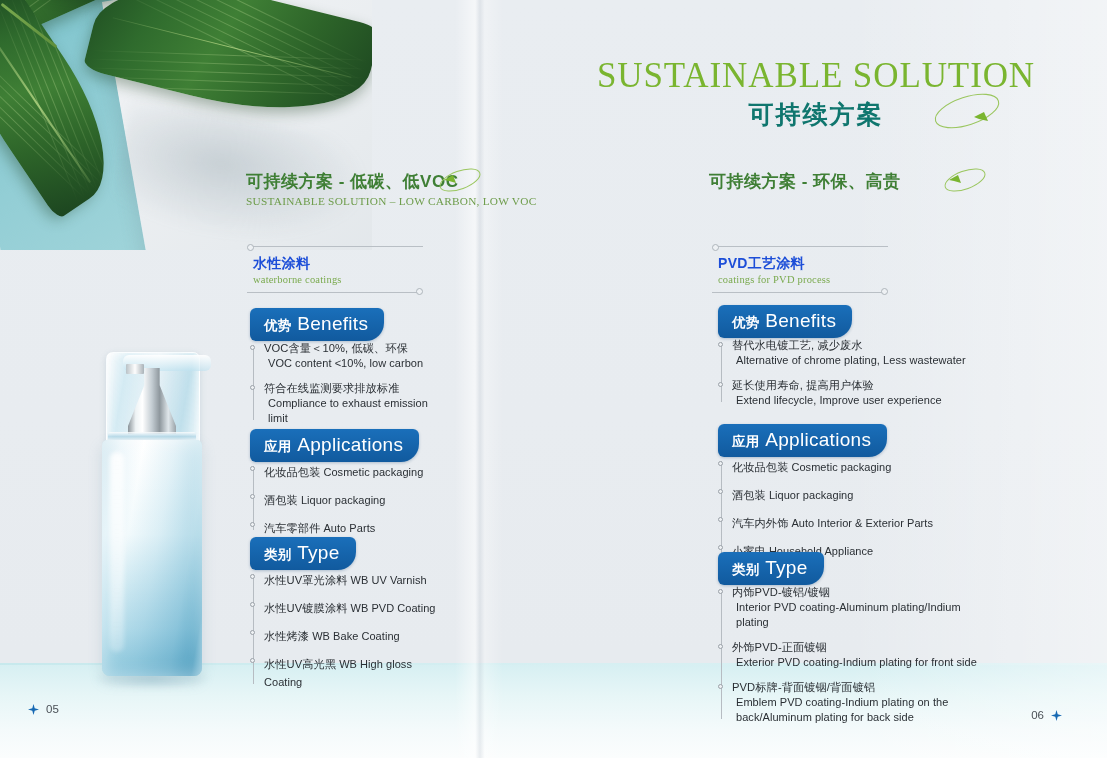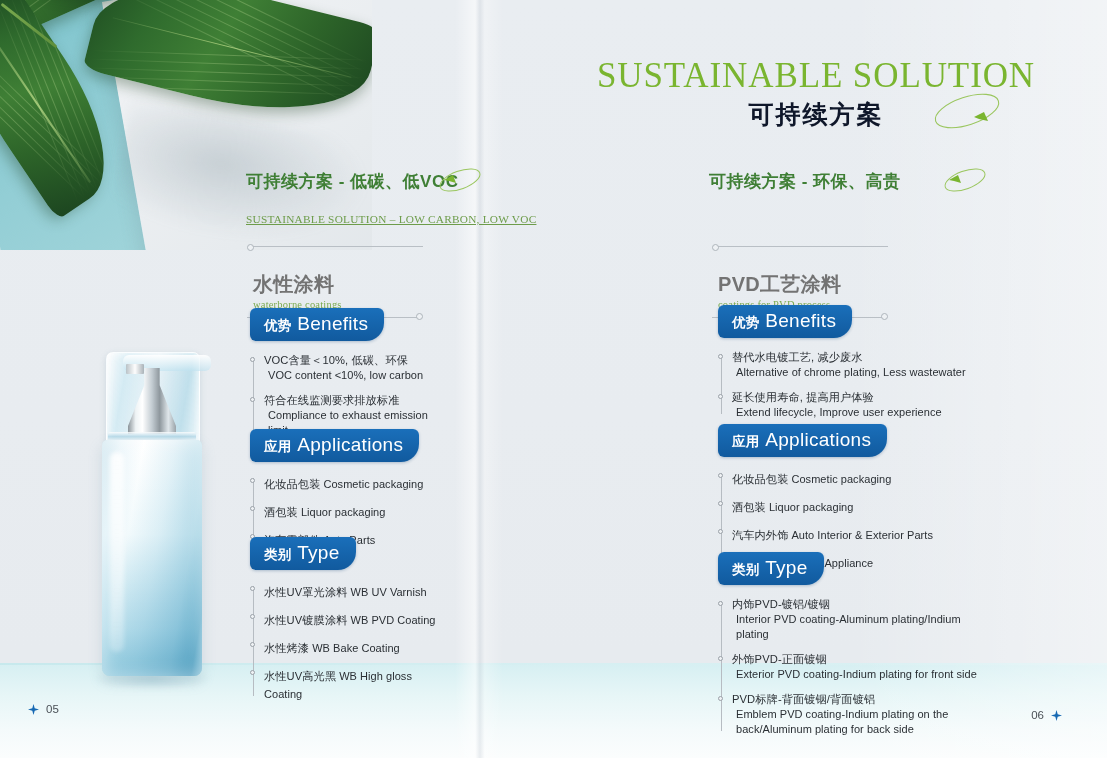--- a/index.html
+++ b/index.html
@@ -125,73 +125,73 @@
     filter:blur(2px);
   }
 
   
   .maintitle{position:absolute;left:596px;top:56px;width:440px;text-align:center;}
   .maintitle .en{
     font-family:"Liberation Serif","DejaVu Serif",serif;
     font-size:35px;letter-spacing:.9px;color:#7ab530;white-space:nowrap;
   }
   .maintitle .cn{
-    margin-top:2px;font-size:25px;font-weight:bold;color:#0f172a;letter-spacing:2px;
+    margin-top:2px;font-size:25px;font-weight:bold;color:#0f766e;letter-spacing:2px;
   }
   .swoosh-main{
     position:absolute;left:332px;top:34px;width:78px;height:42px;pointer-events:none;
   }
 
   
   .colhead{position:absolute;}
   .colhead .cn{
     font-size:17px;font-weight:bold;color:#3f7f35;letter-spacing:.5px;white-space:nowrap;
   }
   .colhead .en{
     font-family:"Liberation Serif","DejaVu Serif",serif;
-    font-size:11.3px;color:#6d9c4a;letter-spacing:.25px;margin-top:20px;white-space:nowrap;text-decoration:underline;
+    font-size:11.3px;color:#6d9c4a;letter-spacing:.25px;margin-top:2px;white-space:nowrap;
   }
   .colhead .swoosh{position:absolute;top:-4px;width:52px;height:28px;}
   #head-left{left:246px;top:170px;}
   #head-left .swoosh{left:188px;}
   #head-right{left:709px;top:170px;}
   #head-right .swoosh{left:230px;}
 
   
   .subhead{position:absolute;width:176px;}
   .subhead .rule-top,.subhead .rule-bot{
     position:absolute;height:1px;background:#b9bfc5;
   }
   .subhead .rule-top{left:3px;top:0;right:0;}
   .subhead .rule-bot{left:0;bottom:0;right:3px;}
   .subhead .dot{
     position:absolute;width:5px;height:5px;border-radius:50%;
     border:1px solid #aeb5bb;background:#eef1f4;
   }
   .subhead .dot.a{left:0;top:-2px;}
   .subhead .dot.b{right:0;bottom:-2px;}
-  .subhead .cn{font-size:20px;font-weight:bold;color:#737373;padding:25px 0 0 6px;letter-spacing:.3px;}
+  .subhead .cn{font-size:14px;font-weight:bold;color:#1d4ed8;padding:9px 0 0 6px;letter-spacing:.3px;}
   .subhead .en{
     font-family:"Liberation Serif","DejaVu Serif",serif;
     font-size:10.5px;color:#7aaa4e;padding:1px 0 8px 6px;letter-spacing:.2px;
   }
   #sub-left{left:247px;top:246px;}
   #sub-right{left:712px;top:246px;}
 
   
   .section{position:absolute;}
   .tab{
     display:inline-block;
     background:linear-gradient(180deg,#1a6fba 0%,#115a9e 100%);
     color:#ffffff;border-radius:6px 6px 18px 6px;
     padding:5px 16px 6px 14px;font-size:13.5px;font-weight:bold;letter-spacing:.3px;
     box-shadow:0 1px 3px rgba(20,70,120,.28);white-space:nowrap;
   }
   .tab .en{font-weight:normal;font-size:19px;}
-  .items{position:relative;margin-top:12px;padding-left:14px;}
+  .items{position:relative;padding-left:14px;}
   .items:before{
     content:"";position:absolute;left:3px;top:4px;bottom:6px;width:1px;background:#b6bcc2;
   }
   .item{position:relative;margin-bottom:10px;}
   .item .bullet{
     position:absolute;left:-14px;top:4px;width:5px;height:5px;border-radius:50%;
     border:1px solid #9aa1a8;background:#eef1f4;box-sizing:border-box;
   }
   .item .cn{font-size:11.2px;color:#2a2f34;line-height:1.35;letter-spacing:.1px;}
   .item .en{font-size:11px;color:#2a2f34;line-height:1.35;padding-left:4px;letter-spacing:.05px;}

